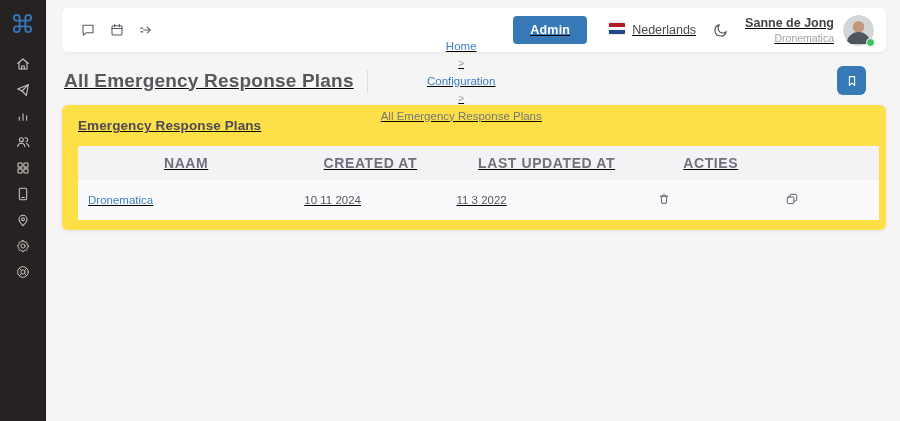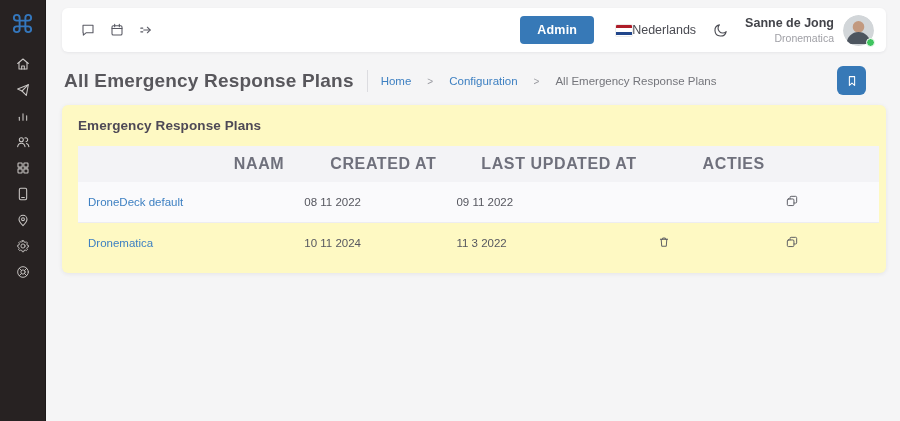--- a/index.html
+++ b/index.html
@@ -19,79 +19,79 @@
   .sidebar .logo { margin: 12px 0 16px; color: #3477bd; width: 23px; height: 23px; }
   .sidebar .nav-btn {
     width: 46px; height: 26px; display: flex; align-items: center; justify-content: center;
     color: #c9c6c4; cursor: pointer;
   }
   .sidebar .nav-btn svg { width: 16px; height: 16px; }
   .icon svg { display: block; }
   svg.stroke { fill: none; stroke: currentColor; stroke-width: 1.6; stroke-linecap: round; stroke-linejoin: round; }
 
   
-  .main { position: absolute; left: 46px; top: 0; width: 854px; height: 332px; padding: 8px 14px 0 16px; }
+  .main { position: absolute; left: 46px; top: 0; width: 854px; height: 332px; padding: 8px 14px 0 16px; text-decoration: underline; }
 
   
   .topbar {
     height: 44px; background: #ffffff; border-radius: 6px;
     box-shadow: 0 1px 3px rgba(40,40,60,.07);
     display: flex; align-items: center; padding: 0 12px 0 18px;
   }
   .topbar .left-icons { display: flex; align-items: center; gap: 13px; color: #585963; }
   .topbar .left-icons .tb-icon { width: 16px; height: 16px; cursor: pointer; }
   .topbar .spacer { flex: 1; }
   .btn-accent {
     background: #3779b7; color: #fff; border: none; border-radius: 4px;
     font-family: inherit; font-size: 12.5px; font-weight: bold; letter-spacing: .2px;
     padding: 7px 17px; cursor: pointer;
   }
-  .lang { display: flex; align-items: center; margin-left: 22px; cursor: pointer; }
+  .lang { display: flex; align-items: flex-start; gap: 7px; margin-left: 22px; cursor: pointer; }
   .flag { width: 16px; height: 11px; border-radius: 1px; overflow: hidden; box-shadow: 0 0 0 1px rgba(0,0,0,.08); }
   .flag div { height: 3.67px; }
   .flag .r { background: #ae1c28; } .flag .w { background: #ffffff; } .flag .b { background: #21468b; }
   .lang-label { font-size: 12.5px; color: #4a4b52; }
   .moon-btn { margin-left: 16px; color: #4a4b52; width: 17px; height: 17px; cursor: pointer; }
   .user-block { display: flex; align-items: center; margin-left: 16px; cursor: pointer; }
   .user-text { text-align: right; margin-right: 9px; }
   .user-name { font-size: 12.5px; font-weight: bold; color: #43444a; line-height: 1.25; }
   .user-org { font-size: 10.5px; color: #a0a0a6; line-height: 1.2; }
   .avatar-wrap { position: relative; width: 31px; height: 31px; }
   .avatar { width: 31px; height: 31px; border-radius: 50%; overflow: hidden; }
   .status-dot {
     position: absolute; right: -1px; bottom: -1px; width: 9px; height: 9px;
     border-radius: 50%; border: 1.5px solid #fff;
   }
 
   
   .title-row { display: flex; align-items: center; margin: 13px 20px 9px 2px; height: 31px; }
   .page-title { font-size: 19px; font-weight: bold; color: #58575c; letter-spacing: .2px; }
   .title-divider { width: 1px; height: 22px; background: #dcdce0; margin: 0 13px; }
-  .breadcrumb { display: flex; align-items: flex-end; gap: 16px; font-size: 11.5px; }
+  .breadcrumb { display: flex; align-items: center; gap: 6px; font-size: 11.5px; flex-direction: column; }
   .crumb-link { color: #3e80c2; text-decoration: none; cursor: pointer; }
   .crumb-sep { color: #9a9ba1; font-size: 10px; }
   .crumb-current { color: #74757b; }
   .bookmark-btn {
     margin-left: auto; width: 29px; height: 29px; background: #3779b7; border: none;
     border-radius: 6px; display: flex; align-items: center; justify-content: center;
     color: #fff; cursor: pointer;
   }
   .bookmark-btn svg { width: 14px; height: 14px; }
 
   
   .card {
-    background: #fef9c3; border-radius: 6px; box-shadow: 0 1px 4px rgba(40,40,60,.08);
+    background: #fde047; border-radius: 6px; box-shadow: 0 1px 4px rgba(40,40,60,.08);
     padding: 13px 7px 10px 16px;
   }
   .card-head { display: flex; align-items: center; justify-content: space-between; margin-bottom: 13px; }
   .card-title { font-size: 13.5px; color: #4e4956; letter-spacing: .1px; }
 
   table { width: 100%; border-collapse: collapse; }
   thead th {
-    background: #f3f3f6; text-align: right; font-size: 16px; font-weight: bold;
+    background: #f3f3f6; text-align: center; font-size: 14px; font-weight: bold;
     color: #6f707c; letter-spacing: .6px; padding: 9px 10px; text-transform: uppercase;
   }
   tbody td { font-size: 11.5px; color: #56575f; padding: 12px 10px; }
   tbody tr { border-bottom: 1px solid #ededf1; }
   tbody tr:first-child { background: #fafafc; }
   tbody tr:last-child { border-bottom: none; }
   .col-name { width: 27%; } .col-created { width: 19%; } .col-updated { width: 25%; }
   .col-actions { width: 16%; } .col-copy { width: 13%; }
   .plan-link { color: #3e80c2; text-decoration: none; cursor: pointer; }
   .row-icon { width: 14px; height: 14px; color: #55565e; cursor: pointer; display: inline-block; }
@@ -249,42 +249,20 @@
       <thead>
         <tr>
           <th class="col-name">Naam</th>
           <th class="col-created">Created at</th>
           <th class="col-updated">Last updated at</th>
           <th class="col-actions">Acties</th>
           <th class="col-copy"></th>
         </tr>
       </thead>
       <tbody>
-  <tr>
-    <td><a class="plan-link">DroneDeck default</a></td>
-    <td>08 11 2022</td>
-    <td>09 11 2022</td>
-    <td>
-      <span class="row-icon icon" style="visibility: hidden;">
-        <svg class="stroke" viewBox="0 0 24 24">
-                  <path d="M5.8 7.3h12.4"></path>
-                  <path d="M9.7 7.3V5.2h4.6v2.1"></path>
-                  <path d="M7.2 7.3l.9 12h7.8l.9-12"></path>
-                </svg>
-      </span>
-    </td>
-    <td>
-      <span class="row-icon icon">
-        <svg class="stroke" viewBox="0 0 24 24">
-                  <rect x="4" y="8.5" width="11.3" height="11.3" rx="1.8"></rect>
-                  <path d="M8.6 8.5V5.9A1.9 1.9 0 0 1 10.5 4h7.6A1.9 1.9 0 0 1 20 5.9v7.6a1.9 1.9 0 0 1-1.9 1.9h-2.5"></path>
-                </svg>
-      </span>
-    </td>
-  </tr>
 
   <tr>
     <td><a class="plan-link">Dronematica</a></td>
     <td>10 11 2024</td>
     <td>11 3 2022</td>
     <td>
       <span class="row-icon icon">
         <svg class="stroke" viewBox="0 0 24 24">
                   <path d="M5.8 7.3h12.4"></path>
                   <path d="M9.7 7.3V5.2h4.6v2.1"></path>

